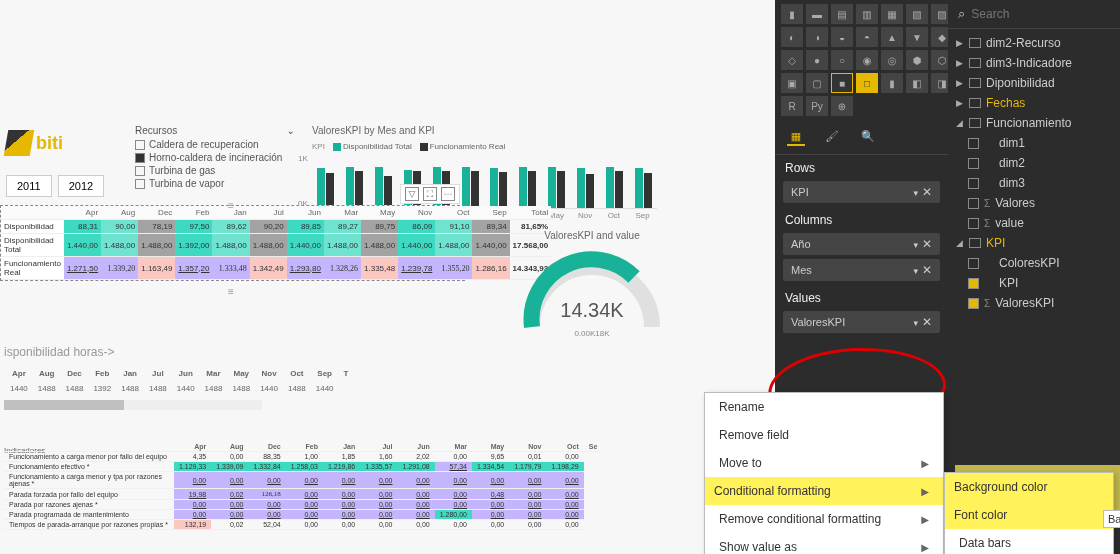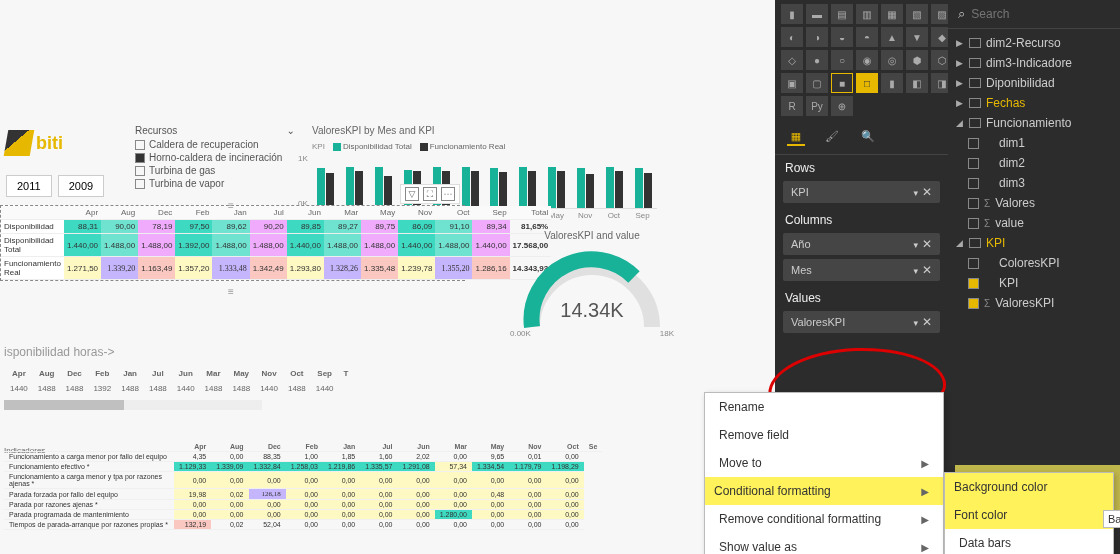--- a/index.html
+++ b/index.html
@@ -37,37 +37,37 @@
 .xlabels span { flex:1; text-align:center; }
 
 
 .matrix-wrap { position: absolute; left: 0; top: 205px; width: 465px; border: 1px dashed #888; background: #fff; }
 .matrix-toolbar { position:absolute; right:4px; top:-22px; display:flex; gap:4px; background:#fff; border:1px solid #ddd; padding:2px 4px; }
 .tbicon { width:14px; height:14px; border:1px solid #888; font-size:9px; display:flex; align-items:center; justify-content:center; color:#666; }
 .matrix { width:100%; border-collapse:collapse; font-size:8px; }
 .matrix th, .matrix td { padding:2px 3px; text-align:right; border-bottom:1px solid #eee; }
 .matrix th { font-weight:normal; color:#666; background:#fafafa; }
 .matrix .rowhdr { text-align:left; }
-.g1{background:#3dd9c1;} .g2{background:#6fe3d0;} .g3{background:#f0abfc;}
-.r1{background:#fef9c3;} .r2{background:#c4b5fd;font-family:Liberation Serif, serif;} .r3{background:#fac8c1;}
+.g1{background:#3dd9c1;} .g2{background:#6fe3d0;} .g3{background:#a3a3a3;}
+.r1{background:#c4b5fd;text-decoration:underline;} .r2{background:#c4b5fd;font-family:Liberation Serif, serif;} .r3{background:#fac8c1;}
 .tot { font-weight:bold; }
 
 .drill-icons { position:absolute; left:4px; top:215px; display:flex; gap:3px; opacity:0.4; }
 .drill-icons .d { width:16px; height:16px; border:1px solid #999; border-radius:50%; display:flex; align-items:center; justify-content:center; font-size:9px; }
 
 .handles { position:absolute; left:228px; top:200px; width:10px; height:10px; }
 .handles::before { content:"≡"; color:#999; }
 .handles2 { position:absolute; left:228px; top:286px; font-size:10px; color:#999; }
 
 
 .gauge-area { position:absolute; left:492px; top:230px; width:200px; text-align:center; }
 .gauge-title { font-size:10px; color:#666; margin-bottom:8px; }
 .gauge { width:160px; height:80px; margin:0 auto; position:relative; }
 .gauge-value { position:absolute; left:50%; top:50px; transform:translateX(-50%); font-size:20px; color:#555; }
-.gauge-label { display:flex; justify-content:space-between; font-size:8px; color:#888; padding:0 18px; }
+.gauge-label { display:flex; justify-content:center; font-size:8px; color:#888; padding:0 18px; }
 
 
 .disp-title { position:absolute; left:4px; top:345px; font-size:12px; color:#999; }
 .small-matrix { position:absolute; left:4px; top:365px; font-size:8px; }
 .small-matrix th, .small-matrix td { padding:2px 4px; text-align:center; color:#666; }
 .scroll-h { position:absolute; left:4px; top:400px; width:258px; height:10px; background:#eee; }
 .scroll-h .thumb { width:120px; height:10px; background:#c0c0c0; }
 
 
 .ind-title { position:absolute; left:4px; top:446px; font-size:8px; color:#666; }
@@ -124,21 +124,21 @@
 
 <div class="canvas">
 
   <div class="logo">
     <div class="logo-shape"></div>
     <div class="logo-text">biti</div>
   </div>
 
   <div class="year-btns">
     <button class="year-btn">2011</button>
-    <button class="year-btn">2009</button>
+    <button class="year-btn">2012</button>
   </div>
 
   <div class="recursos">
     <div class="hdr">
         <span>Recursos</span>
         <span>⌄</span>
       </div>
     <div id="rec-list">
         <div class="chk">
           <span class="chk-box "></span>

